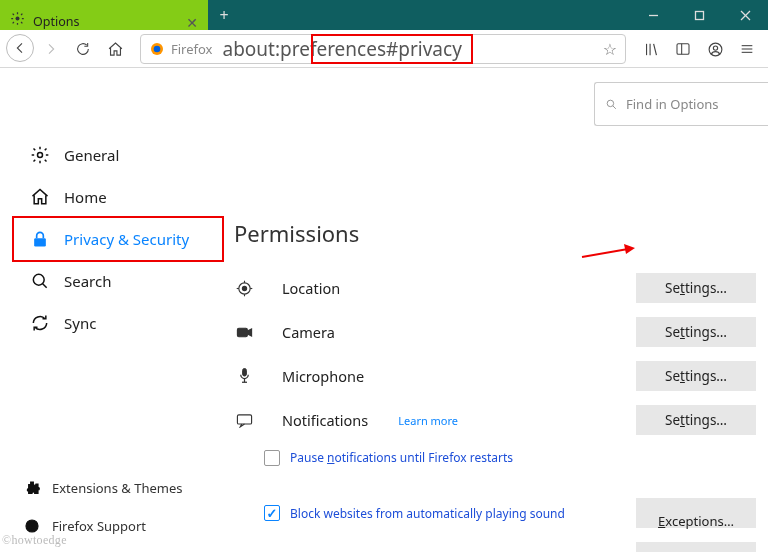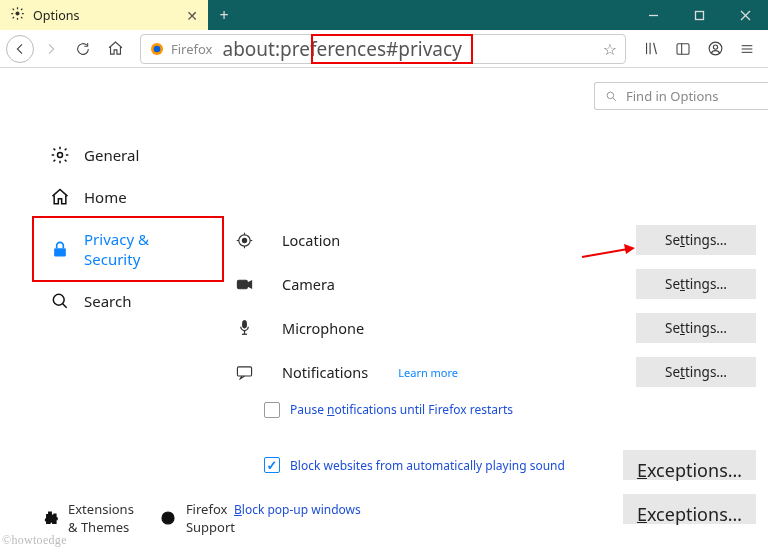--- a/index.html
+++ b/index.html
@@ -1,76 +1,76 @@
 <!DOCTYPE html>
 <html><head>
 <meta charset="utf-8">
 <style>
   * { box-sizing: border-box; margin: 0; padding: 0; font-family: "Segoe UI", system-ui, sans-serif; }
   body { width: 768px; height: 552px; background: #fff; overflow: hidden; position: relative; }
 
   
   .titlebar { height: 30px; background: #0f5e60; display: flex; align-items: stretch; }
-  .tab { display: flex; align-items: center; background: #fef9c3; width: 208px; height: 30px; padding: 0 8px 0 10px; }
+  .tab { display: flex; align-items: flex-end; background: #84cc16; width: 208px; height: 30px; padding: 0 8px 0 10px; }
   .tab .icon { font-size: 14px; color: #333; margin-right: 8px; }
   .tab .title { flex: 1; font-size: 12.5px; color: #222; }
   .tab .close { width: 16px; height: 16px; display:flex; align-items:center; justify-content:center; color:#555; font-size:14px;}
   .newtab { width: 32px; display:flex; align-items:center; justify-content:center; color: #ddd; font-size: 16px;}
   .winctrls { margin-left: auto; display:flex; }
   .winctrls div { width: 46px; display:flex; align-items:center; justify-content:center; color:#eaeaea; }
   .winctrls svg { stroke: #ddd; stroke-width:1.3; fill:none; }
 
   
-  .toolbar { height: 38px; display:flex; align-items:center; padding: 13px 6px; border-bottom: 1px solid #d8d8d8; gap:2px; }
+  .toolbar { height: 38px; display:flex; align-items:flex-start; padding: 4px 6px; border-bottom: 1px solid #d8d8d8; gap:2px; }
   .tbtn { width: 30px; height: 30px; display:flex; align-items:center; justify-content:center; color:#444; border-radius:4px; }
   .tbtn.disabled { color: #bbb; }
   .tbtn svg { stroke: currentColor; fill: none; stroke-width:1.6; }
   .circle-btn { border: 1px solid #bcbcbc; border-radius: 50%; width:28px; height:28px; }
   .urlbar { flex:1; height: 30px; margin: 0 8px; border:1px solid #ccc; border-radius:4px; display:flex; align-items:center; padding: 0 8px; position: relative; }
   .urlbar .fx { display:flex; align-items:center; gap:6px; color:#888; font-size:13px; padding-right:10px;}
   .urlbar .fx-icon { width:16px; height:16px; }
   .urlbar .addr { font-size: 19px; color: #555; }
   .urlbar .star { margin-left:auto; color:#777; font-size:16px; }
   .url-highlight { position:absolute; border:2px solid #e00; top:-1px; height:30px; pointer-events:none; }
 
   
   .content { display:flex; height: calc(100% - 68px); }
-  .sidebar { width: 230px; padding: 68px 12px 10px 40px; display:flex; flex-direction:column; }
+  .sidebar { width: 230px; padding: 68px 12px 10px 20px; display:flex; flex-direction:column; }
   .nav { display:flex; flex-direction:column; gap: 4px; }
   .nav-item { display:flex; align-items:center; gap:14px; padding: 9px 10px; font-size:15px; color:#222; border-radius:3px;}
   .nav-item.active { color:#0a84ff; position: relative; }
   .nav-item .icon { width:20px; height:20px; display:flex; align-items:center; justify-content:center; }
   .nav-item .icon svg { stroke:#111; stroke-width:1.8; fill:none; }
   .nav-item.active .icon svg { stroke:none; fill:#0a84ff; }
   .active-highlight { position:absolute; inset:-4px -6px -4px -8px; border: 2.5px solid #e00; pointer-events:none; }
 
-  .sidebar-footer { margin-top:auto; display:flex; gap:18px; }
+  .sidebar-footer { margin-top:auto; display:flex; flex-direction:column; gap:6px; }
   .sidebar-footer .nav-item { font-size: 13px; color:#333; gap:10px; padding:6px 2px;}
   .sidebar-footer .icon svg { width:16px; height:16px; stroke:#111; fill:#111; }
 
   .main { flex:1; padding: 14px 0 0 0; overflow:hidden; position:relative; }
-  .findbox { position:absolute; right:0; top:14px; width:174px; height:28px; border:1px solid #ccc; border-right:none; border-radius:3px 0 0 3px; display:flex; align-items:center; padding:0 10px; color:#888; font-size:13px; background:#fff;}
+  .findbox { position:absolute; right:0; top:14px; width:174px; height:44px; border:1px solid #ccc; border-right:none; border-radius:3px 0 0 3px; display:flex; align-items:center; padding:0 10px; color:#888; font-size:13px; background:#fff;}
   .findbox svg { stroke:#888; stroke-width:1.6; fill:none; margin-right:8px; width:13px; height:13px;}
 
   .section { padding: 136px 12px 0 4px; }
   .section h2 { font-weight: 400; font-size: 22px; color:#333; margin-bottom: 18px; }
   .perm-row { display:flex; align-items:center; gap:28px; padding: 7px 0; }
   .perm-row .picon { width:20px; display:flex; justify-content:center; }
   .perm-row .picon svg { stroke:#333; stroke-width:1.6; fill:none; }
   .perm-row .plabel { font-size:14.5px; color:#222; }
   .perm-row .link { color:#0a84ff; font-size:11px; margin-left:2px;}
   .perm-row .abtn { margin-left:auto; background:#e7e7e7; border:none; min-width:120px; height:30px; font-size:13.5px; color:#222; padding: 0 14px; }
   u.ak { text-decoration: underline; }
 
   .checkrow { display:flex; align-items:center; gap:10px; padding: 7px 0; }
   .checkrow .cbox { width:16px; height:16px; border:1px solid #999; border-radius:2px; display:flex; align-items:center; justify-content:center; margin-left: 30px;}
   .checkrow .cbox.checked { border-color:#0a84ff; }
   .checkrow .cbox.checked::after { content:"✓"; color:#0a84ff; font-size:13px; font-weight:bold; line-height:1; }
   .checkrow .clabel { font-size:12px; color:#1d4ed8; }
-  .checkrow .abtn { margin-left:auto; background:#e7e7e7; border:none; min-width:120px; height:30px; font-size:18px; color:#222; padding: 8px 14px; }
+  .checkrow .abtn { margin-left:auto; background:#e7e7e7; border:none; min-width:120px; height:30px; font-size:13px; color:#222; padding: 14px 14px; }
 
   .arrow { position:absolute; pointer-events:none; }
   .watermark { position:absolute; left:2px; bottom:4px; color:#bbb; font-size:12px; letter-spacing:0.3px;font-family:Liberation Serif, serif;}
   .gap { height: 18px; }
 </style>
 </head>
 <body>
 
 <div class="titlebar">
   <div class="tab">
@@ -209,20 +209,31 @@
       <div class="nav-item">
         <span class="icon">
             <svg width="20" height="20" viewBox="0 0 24 24">
               <circle cx="10.5" cy="10.5" r="6.5"></circle>
               <line x1="20" y1="20" x2="15.2" y2="15.2"></line>
             </svg>
           </span>
         <span>Search</span>
       </div>
 
+      <div class="nav-item">
+        <span class="icon">
+            <svg width="20" height="20" viewBox="0 0 24 24">
+              <path d="M20 12a8 8 0 0 1-14 5"></path>
+              <polyline points="5 21 5 17 9 17"></polyline>
+              <path d="M4 12a8 8 0 0 1 14-5"></path>
+              <polyline points="19 3 19 7 15 7"></polyline>
+            </svg>
+          </span>
+        <span>Sync</span>
+      </div>
     </div>
 
     <div class="sidebar-footer">
       <div class="nav-item">
         <span class="icon">
             <svg viewBox="0 0 24 24">
               <path d="M10 3h4v3a2 2 0 1 0 4 0h3v5a2 2 0 1 1 0 4v5h-5a2 2 0 1 0-4 0H7v-3a2 2 0 1 1 0-4V7h3z"></path>
             </svg>
           </span>
         <span>Extensions &amp; Themes</span>
@@ -243,20 +254,21 @@
   <div class="main">
     <div class="findbox">
       <svg viewBox="0 0 24 24">
           <circle cx="10" cy="10" r="6"></circle>
           <line x1="20" y1="20" x2="14.5" y2="14.5"></line>
         </svg>
       <span>Find in Options</span>
     </div>
 
     <div class="section">
+      <h2>Permissions</h2>
 
       <div class="perm-row">
         <span class="picon">
             <svg width="17" height="17" viewBox="0 0 24 24">
               <circle cx="12" cy="12" r="8"></circle>
               <circle cx="12" cy="12" r="3" fill="#333"></circle>
               <line x1="12" y1="1" x2="12" y2="4"></line>
               <line x1="12" y1="20" x2="12" y2="23"></line>
               <line x1="1" y1="12" x2="4" y2="12"></line>
               <line x1="20" y1="12" x2="23" y2="12"></line>

